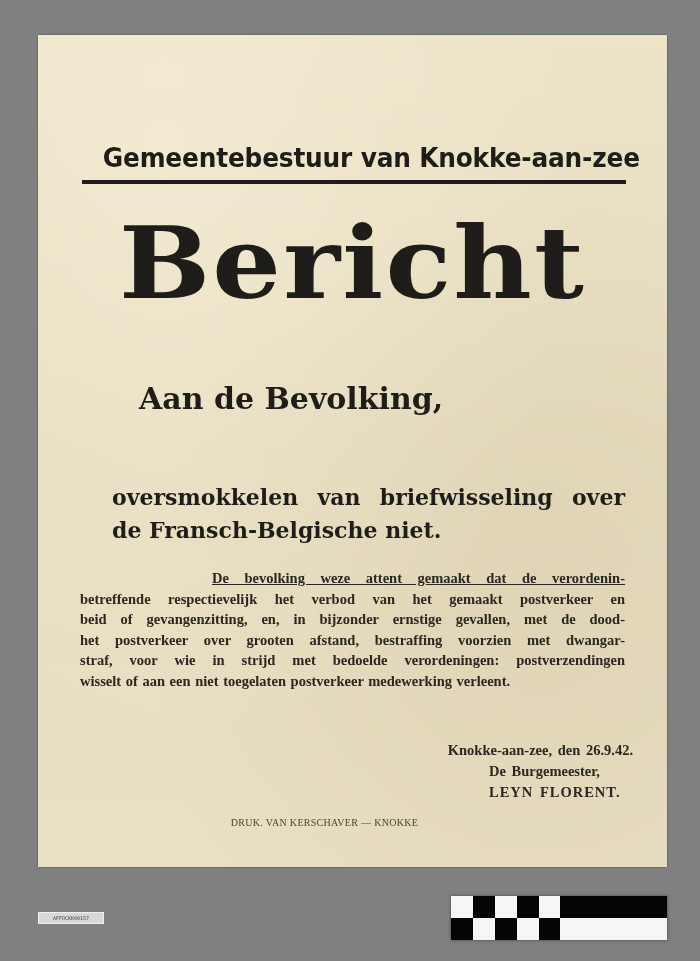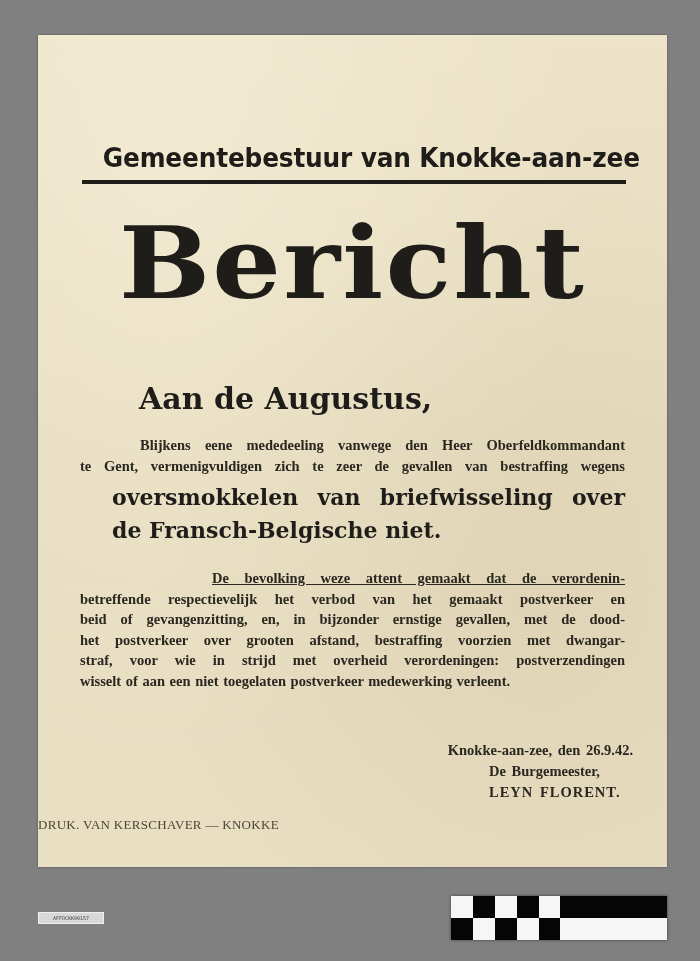--- a/index.html
+++ b/index.html
@@ -152,23 +152,23 @@
       word-spacing: 2px;
     }
     .signature .name {
       letter-spacing: 1px;
     }
     .printer {
       position: absolute;
       left: 0;
       top: 782px;
       width: 573px;
-      text-align: left;
+      text-align: center;
       font-family: "Liberation Serif", serif;
-      font-size: 13px;
+      font-size: 10px;
       letter-spacing: 0.3px;
       color: #4a4538;
     }
     .archive-label {
       position: absolute;
       left: 38px;
       top: 912px;
       width: 64px;
       height: 10px;
       background: #d8d8d8;
@@ -196,38 +196,34 @@
   </style>
 </head>
 <body>
 
 <div class="poster">
   <div class="header-title">Gemeentebestuur van Knokke-aan-zee</div>
   <div class="header-rule"></div>
 
   <div class="main-title">Bericht</div>
 
-  <div class="salutation">Aan de Augustus,</div>
-
-  <div class="para para1">
-    <span class="line indent">Blijkens eene mededeeling vanwege den Heer Oberfeldkommandant</span>
-    <span class="line">te Gent, vermenigvuldigen zich te zeer de gevallen van bestraffing wegens</span>
-  </div>
+  <div class="salutation">Aan de Bevolking,</div>
+
 
   <div class="emphasis">
     <span class="line">oversmokkelen van briefwisseling over</span>
     <span class="line last">de Fransch-Belgische niet.</span>
   </div>
 
   <div class="para para2">
     <span class="line indent-big">De bevolking weze attent gemaakt dat de verordenin-</span>
     <span class="line">betreffende respectievelijk het verbod van het gemaakt postverkeer en</span>
     <span class="line">beid of gevangenzitting, en, in bijzonder ernstige gevallen, met de dood-</span>
     <span class="line">het postverkeer over grooten afstand, bestraffing voorzien met dwangar-</span>
-    <span class="line">straf, voor wie in strijd met overheid verordeningen: postverzendingen</span>
+    <span class="line">straf, voor wie in strijd met bedoelde verordeningen: postverzendingen</span>
     <span class="line last">wisselt of aan een niet toegelaten postverkeer medewerking verleent.</span>
   </div>
 
   <div class="signature">
     <div class="place-date">Knokke-aan-zee, den 26.9.42.</div>
     <div class="title">De Burgemeester,</div>
     <div class="name">LEYN FLORENT.</div>
   </div>
 
   <div class="printer">DRUK. VAN KERSCHAVER — KNOKKE</div>

